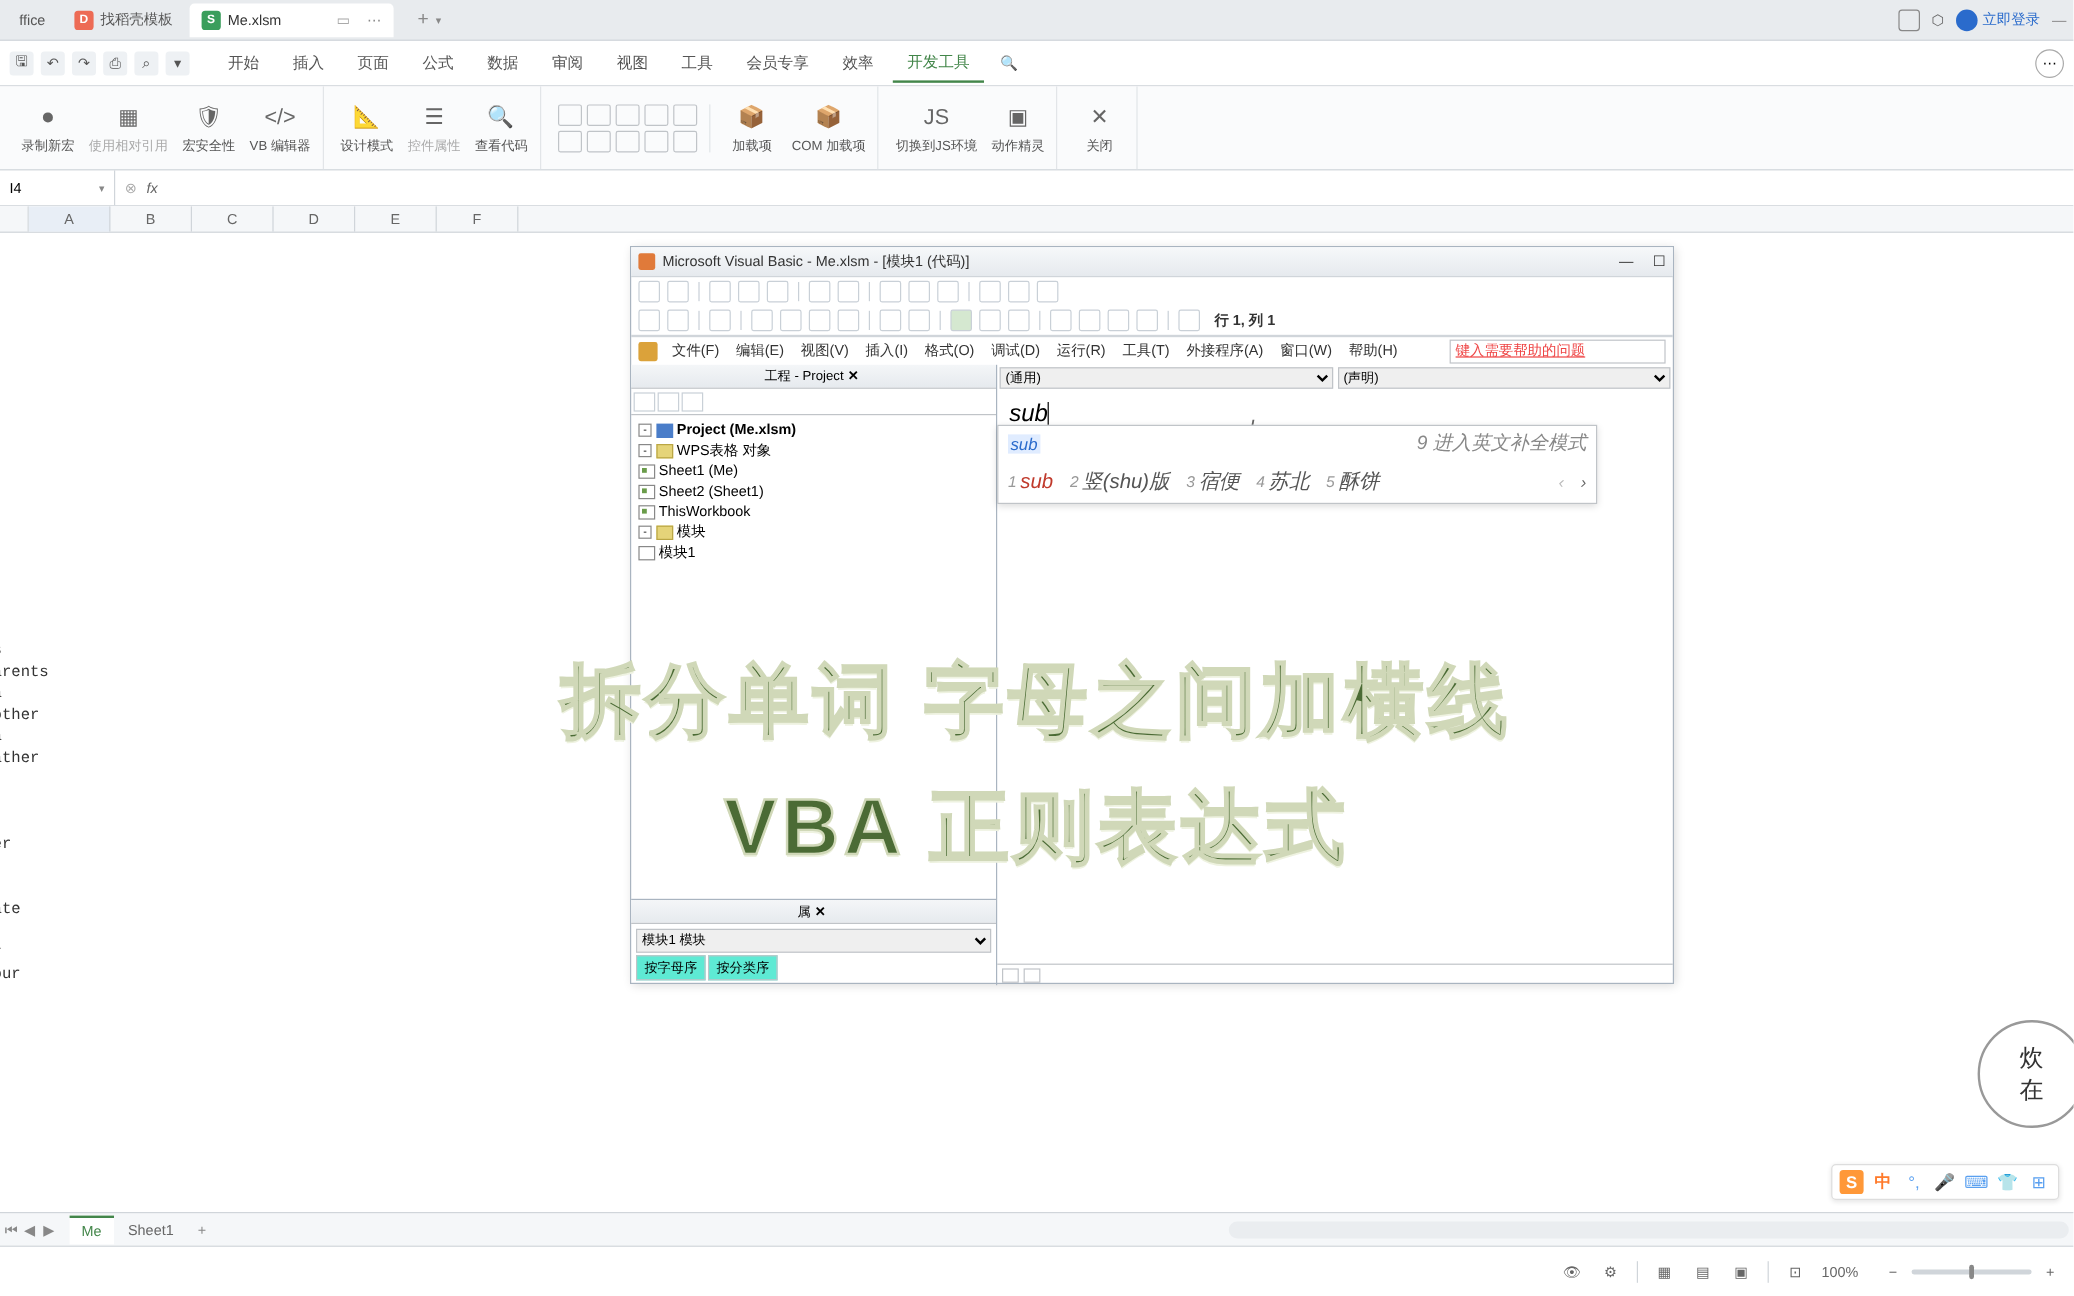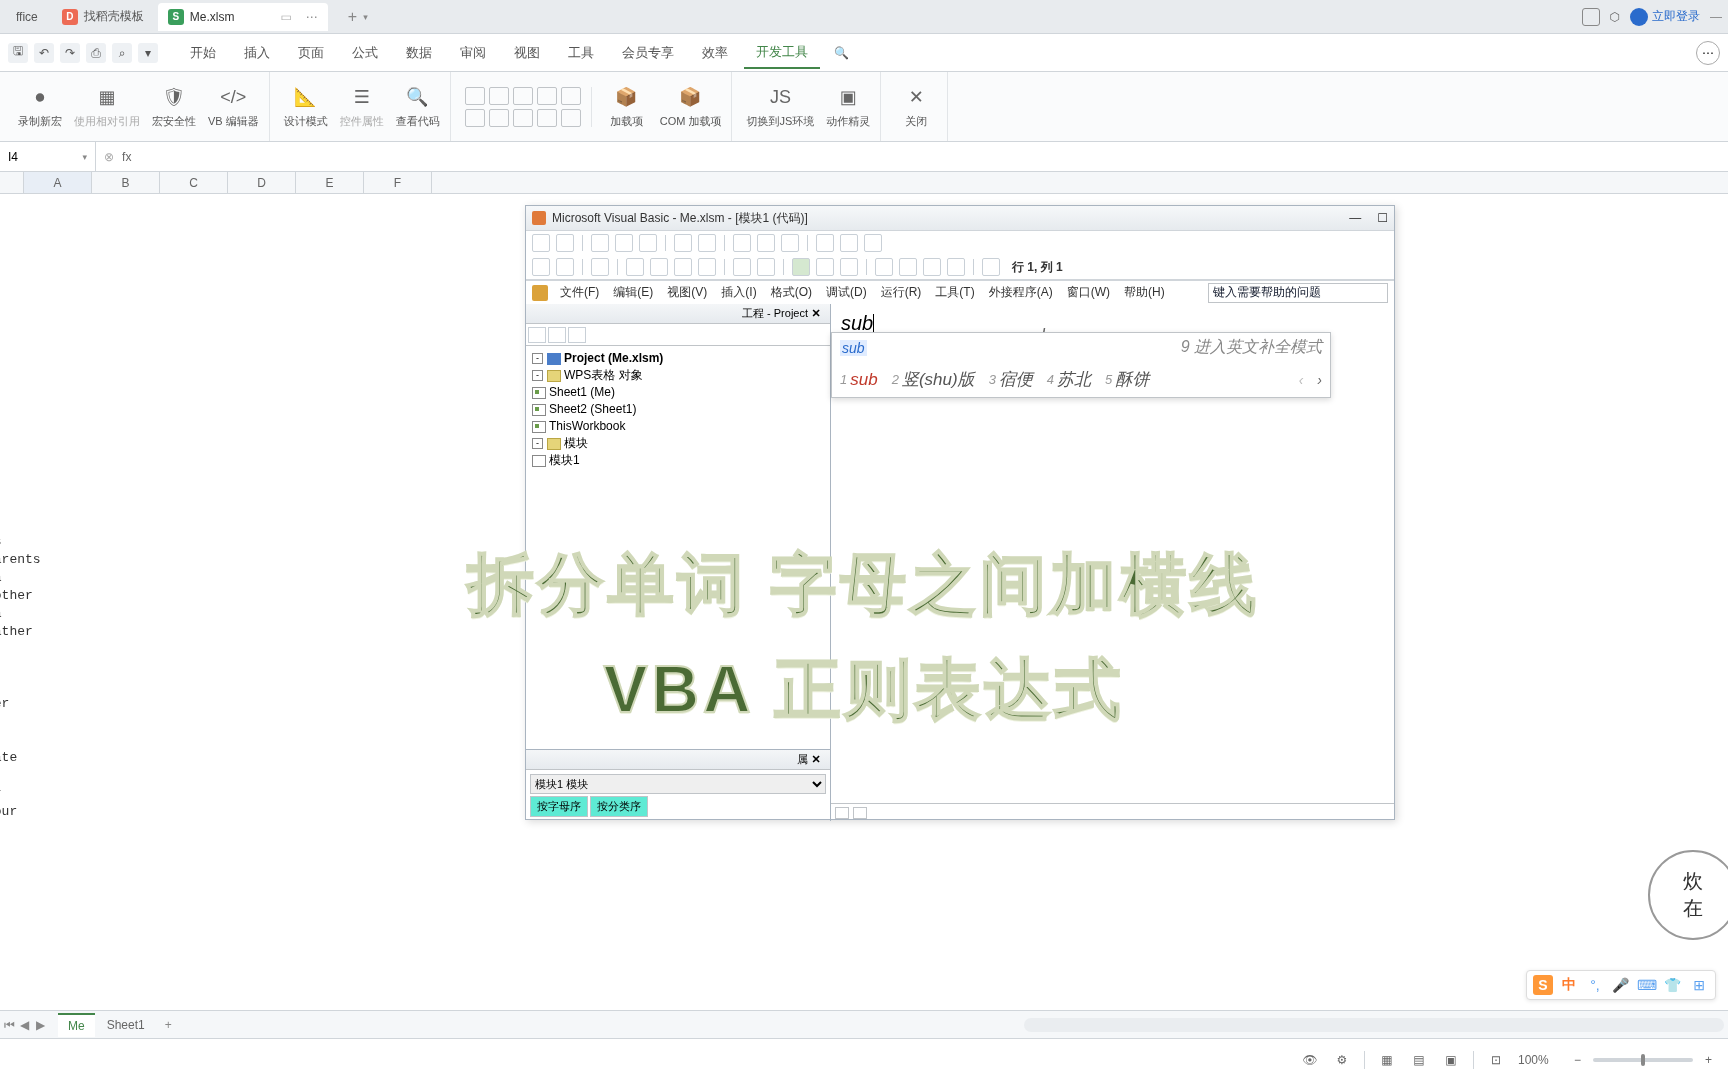--- a/index.html
+++ b/index.html
@@ -32,21 +32,21 @@
 .rbtn.disabled { color: #aaa; }
 .rbtn .rico { width: 26px; height: 26px; display: flex; align-items: center; justify-content: center; font-size: 18px; color: #666; }
 .rgroup-grid { display: grid; grid-template-columns: repeat(5, 20px); grid-template-rows: repeat(2, 18px); gap: 4px; padding: 0 10px; border-right: 1px solid #e2e5e8; }
 .rgroup-grid span { border: 1px solid #c0c4c8; border-radius: 2px; }
 
 
 .formula-bar { height: 30px; display: flex; align-items: center; border-bottom: 1px solid #d0d5da; }
 .name-box { width: 96px; height: 100%; border-right: 1px solid #d0d5da; display: flex; align-items: center; padding: 0 8px; justify-content: space-between; }
 .name-drop { color: #888; font-size: 9px; }
 .fx-area { display: flex; align-items: center; gap: 8px; padding: 0 8px; }
-.fx-label { color: #666; }
+.fx-label { font-style: italic; color: #666; }
 
 
 .sheet-area { position: relative; height: calc(100% - 34px - 38px - 70px - 30px - 42px); background: #fff; }
 .col-headers { display: flex; height: 22px; border-bottom: 1px solid #d0d5da; background: #f5f7f9; }
 .corner { width: 24px; border-right: 1px solid #d0d5da; }
 .col-h { width: 68px; border-right: 1px solid #d0d5da; display: flex; align-items: center; justify-content: center; color: #666; }
 .col-h.sel { background: #e8eef6; }
 .grid-body { position: absolute; top: 22px; left: 0; width: 100%; }
 .rowcell { position: absolute; left: 32px; font-family: "Courier New", monospace; color: #333; font-size: 13px; white-space: nowrap; }
 
@@ -55,25 +55,25 @@
 .vba-title { height: 24px; background: linear-gradient(#f6f8fa, #e6eaee); display: flex; align-items: center; padding: 0 6px; gap: 6px; font-size: 12px; color: #333; }
 .vba-title .vba-ico { width: 14px; height: 14px; background: #e07a3a; border-radius: 2px; }
 .vba-toolbars { border-top: 1px solid #d0d5da; border-bottom: 1px solid #d0d5da; font-weight: bold; }
 .vba-tb { height: 24px; display: flex; align-items: center; padding: 0 6px; gap: 6px; }
 .vba-tb span.tbi { width: 18px; height: 18px; border: 1px solid #c9d0d7; border-radius: 2px; background: #fff; }
 .vba-tb span.sep { width: 1px; height: 16px; background: #c9d0d7; margin: 0 2px; }
 .vba-tb .pos { margin-left: 6px; color: #333; }
 .vba-menubar { height: 24px; display: flex; align-items: center; padding: 0 6px; gap: 2px; border-top: 1px solid #d0d5da; }
 .vba-menubar .vbm-ico { width: 16px; height: 16px; background: #dba23a; border-radius: 2px; margin-right: 4px; }
 .vba-menubar span.mi { padding: 0 6px; color: #333; }
-.vba-help-box { margin-left: auto; width: 180px; height: 20px; border: 1px solid #c0c4c8; padding: 0 4px; display: flex; align-items: center; color: #0f172a; }
+.vba-help-box { margin-left: auto; width: 180px; height: 20px; border: 1px solid #c0c4c8; padding: 0 4px; display: flex; align-items: center; color: #ef4444; text-decoration: underline; }
 
 .vba-body { display: flex; height: calc(100% - 24px - 24px - 24px - 24px); }
 .vba-left { width: 305px; display: flex; flex-direction: column; border-right: 1px solid #a9b4c0; }
-.proj-title { height: 20px; background: linear-gradient(#f4f6f8, #e6eaee); display: flex; align-items: center; justify-content: flex-end; padding: 0 6px; font-size: 11px; border-bottom: 1px solid #c0c4c8; }
+.proj-title { height: 20px; background: linear-gradient(#f4f6f8, #e6eaee); display: flex; align-items: center; justify-content: center; padding: 0 6px; font-size: 11px; border-bottom: 1px solid #c0c4c8; }
 .proj-close { width: 16px; height: 16px; display: flex; align-items: center; justify-content: center; font-weight: bold; }
 .proj-tabs { height: 22px; display: flex; align-items: center; padding: 2px; gap: 2px; border-bottom: 1px solid #c0c4c8; }
 .proj-tabs span { width: 18px; height: 16px; border: 1px solid #c9d0d7; background: #fff; }
 .tree { padding: 4px 6px; font-family: "Courier New", monospace; font-size: 12px; flex: 1; overflow: auto; line-height: 17px; }
 .tree-line { white-space: pre; display: flex; align-items: center; }
 .tree-boxminus { display: inline-block; width: 11px; height: 11px; border: 1px solid #888; font-size: 9px; line-height: 9px; text-align: center; margin-right: 4px; background: #fff; }
 .tree-ico { display: inline-block; width: 14px; height: 12px; margin-right: 3px; }
 .tree-ico.folder { background: #e5d479; border: 1px solid #baa644; }
 .tree-ico.proj { background: #4a7dc9; }
 .tree-ico.sheet { background: #fff; border: 1px solid #888; position: relative; }
@@ -395,20 +395,24 @@
         <div class="prop-body">
           <select><option>模块1 模块</option></select>
           <div class="prop-tabs">
             <span>按字母序</span>
             <span>按分类序</span>
           </div>
         </div>
       </div>
     </div>
     <div class="vba-right">
+      <div class="vba-drops">
+        <select><option>(通用)</option></select>
+        <select><option>(声明)</option></select>
+      </div>
       <div class="code-area">
         <span class="code-text">sub</span><span class="cursor"></span>
         <span style="position:absolute;left:210px;top:22px;font-size:16px;color:#666">I</span>
         
         <div class="ime" style="top:28px;left:0">
           <div class="ime-top">
             <span class="ime-input">sub</span>
             <span class="ime-hint">9 进入英文补全模式</span>
           </div>
           <div class="ime-cands">

